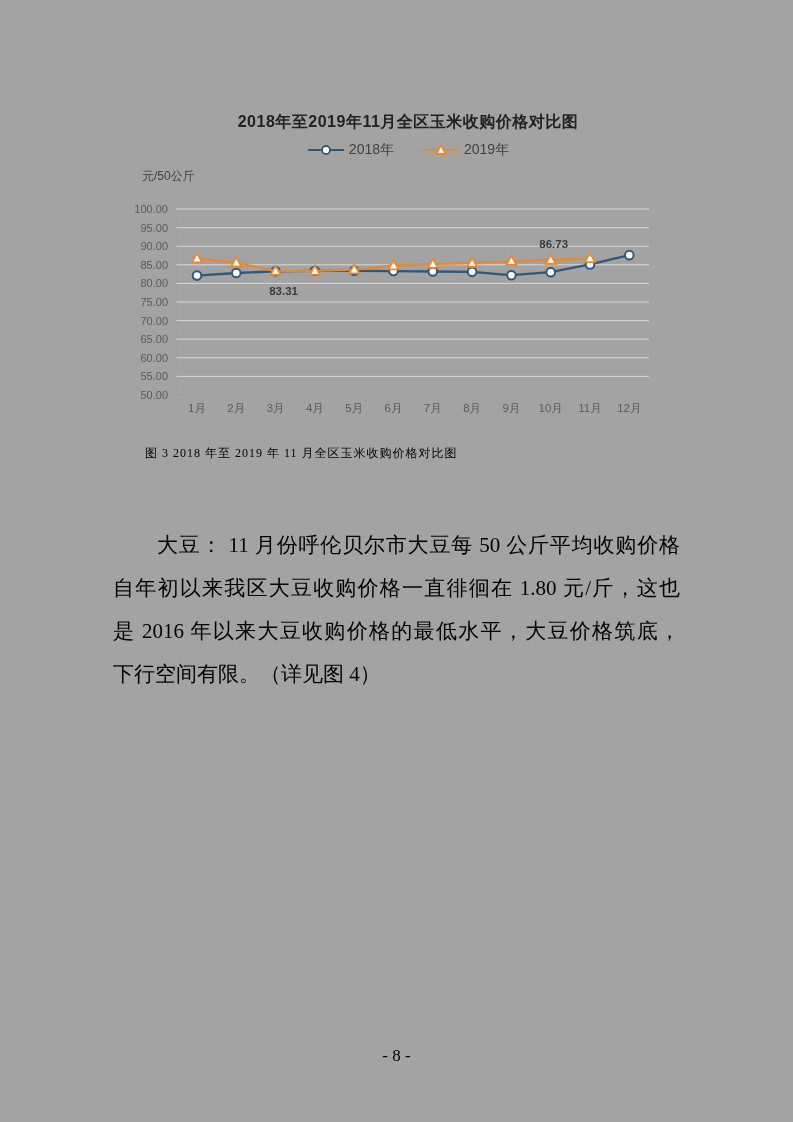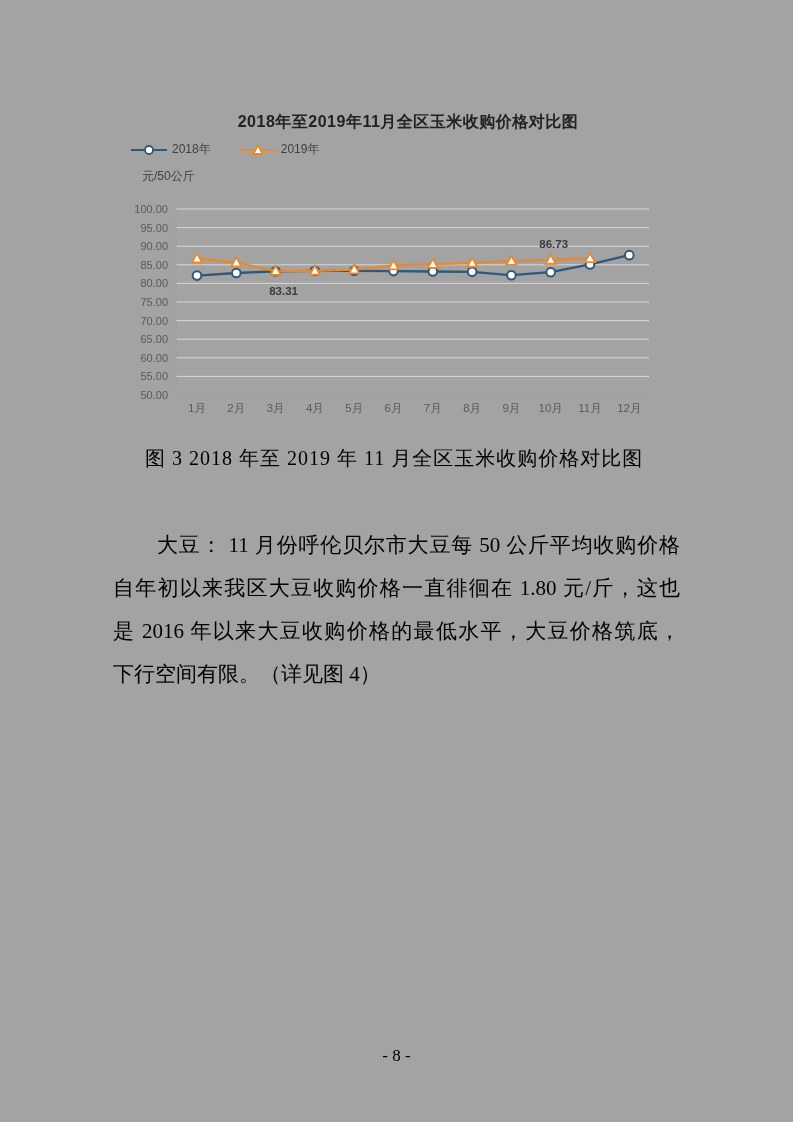--- a/index.html
+++ b/index.html
@@ -17,35 +17,35 @@
     position:absolute;left:130px;top:110px;width:556px;height:320px;
     font-family:"Liberation Sans","DejaVu Sans",sans-serif;
   }
   .chart-title{
     position:absolute;left:0;top:2px;width:100%;
     text-align:center;font-size:16px;font-weight:bold;color:#222;
     letter-spacing:0.5px;
   }
   .chart-legend{
     position:absolute;left:0;top:31px;width:100%;
-    display:flex;align-items:center;gap:28px;
-    font-size:12px;color:#404040;
+    display:flex;justify-content:center;align-items:center;gap:28px;
+    font-size:14px;color:#404040;
   }
   .legend-item{display:flex;align-items:center;gap:4px;}
   .legend-icon{display:inline-block;width:38px;height:12px;line-height:0;}
   .chart-unit{
     position:absolute;left:12px;top:58px;
     font-size:12px;color:#404040;
   }
   .chart-svg-wrap{position:absolute;left:0;top:83px;width:556px;height:235px;line-height:0;}
   svg text{font-family:"Liberation Sans","DejaVu Sans",sans-serif;}
   
   .figure-caption{
     position:absolute;left:145px;top:445px;
-    font-size:20px;letter-spacing:1px;color:#000;
+    font-size:12px;letter-spacing:1px;color:#000;
   }
   
   .body-paragraph{
     position:absolute;left:113px;top:524px;width:567px;
     font-size:21px;color:#000;
   }
   .para-line{
     height:43px;line-height:43px;
     text-align:justify;text-align-last:justify;
     white-space:nowrap;

